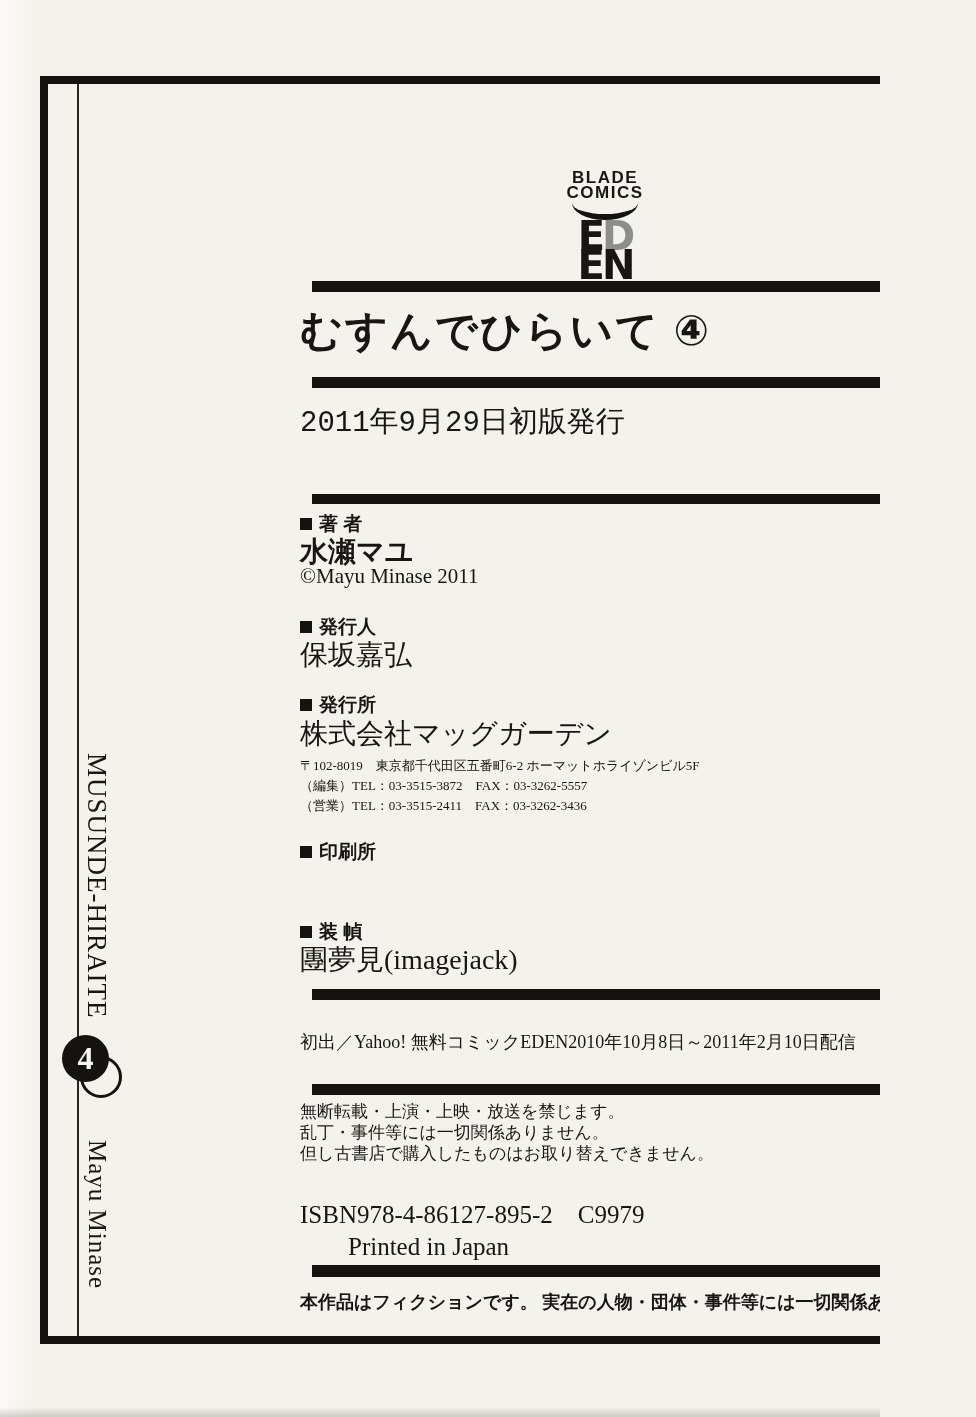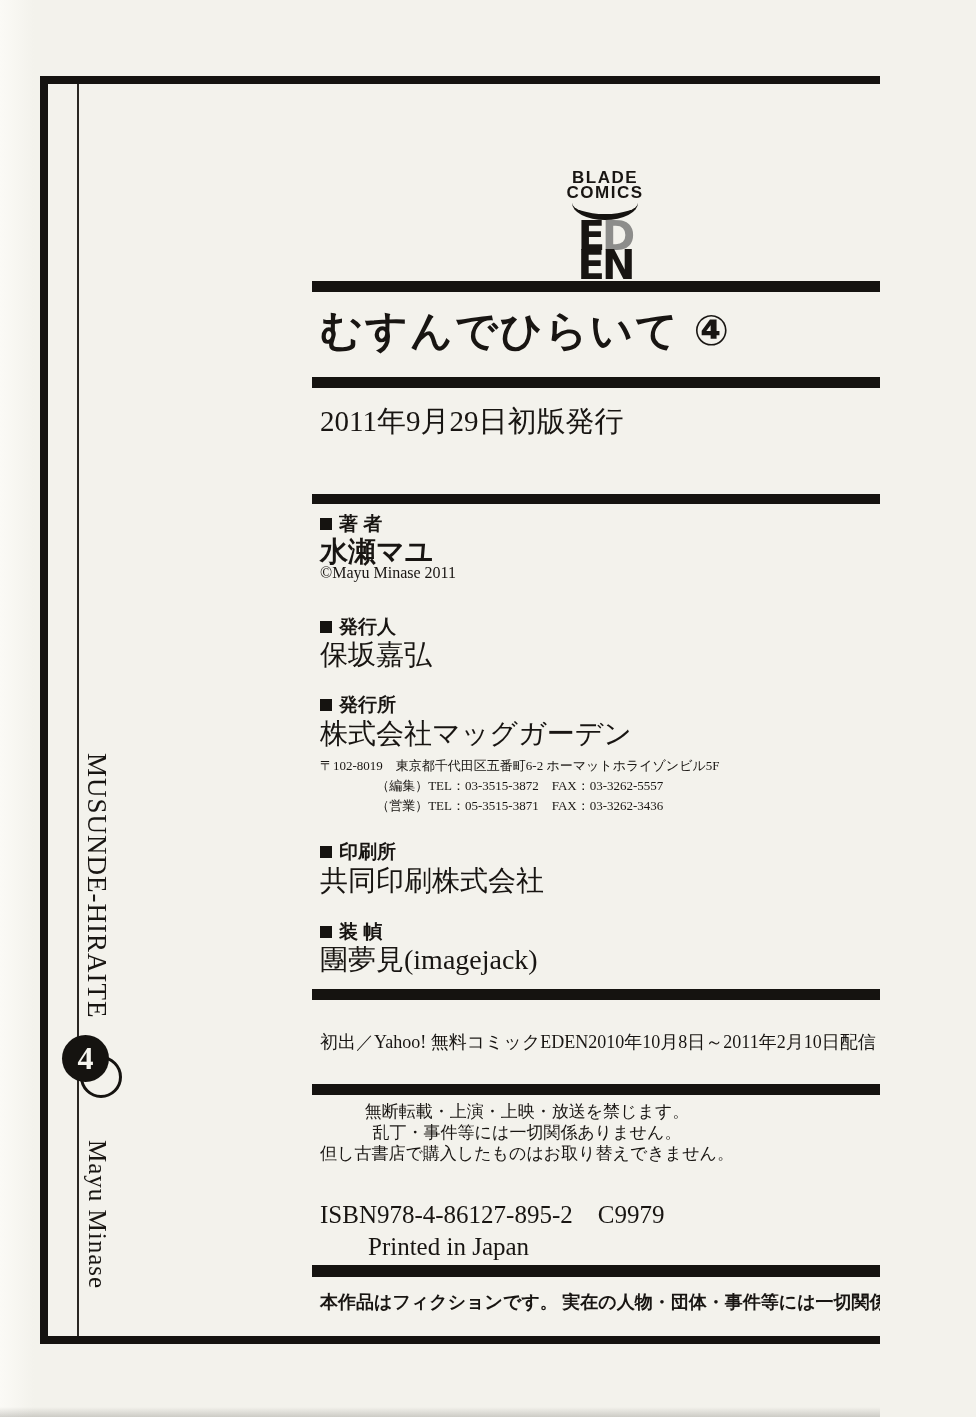--- a/index.html
+++ b/index.html
@@ -14,29 +14,29 @@
   .blade{font-family:"Liberation Sans","DejaVu Sans",sans-serif;font-weight:800;
          font-size:17px;line-height:15px;letter-spacing:1.5px;}
   .arc{width:66px;height:11px;margin:3px auto 2px auto;
        border-bottom:6px solid #151310;border-radius:50% / 0 0 100% 100%;}
   .eden{font-family:"DejaVu Sans","Liberation Sans",sans-serif;font-weight:900;
         font-size:40px;line-height:28px;letter-spacing:-3px;transform:scaleY(1.02);}
   .eden .dgray{color:#8d8d8b;}
   
   .rule{position:absolute;left:312px;width:572px;background:#151310;}
   
-  .t{position:absolute;left:320px;white-space:nowrap;text-align:center;}
+  .t{position:absolute;left:300px;white-space:nowrap;}
   .title{font-family:"Liberation Sans","DejaVu Sans",sans-serif;font-weight:900;
          font-size:42px;letter-spacing:2px;}
   .date{font-size:29px;}
   .lbl{font-family:"Liberation Sans","DejaVu Sans",sans-serif;font-weight:700;font-size:19px;}
   .sq{display:inline-block;width:12px;height:12px;background:#151310;margin-right:7px;}
   .val{font-size:28px;}
   .val-bold{font-family:"Liberation Sans","DejaVu Sans",sans-serif;font-weight:800;font-size:28px;}
-  .copy{font-size:16px;}
+  .copy{font-size:21px;}
   .addr{font-size:13px;line-height:20px;}
   .small{font-size:18px;}
   .legal{font-size:17px;line-height:21px;}
   .isbn{font-size:25px;}
   .fiction{font-size:18px;font-weight:600;}
   
   .vtext{position:absolute;transform-origin:left top;transform:rotate(90deg);
          white-space:nowrap;font-family:"Liberation Serif","DejaVu Serif",serif;}
   .musunde{font-size:27px;letter-spacing:1px;}
   .mayu{font-size:25px;letter-spacing:1px;}
@@ -69,39 +69,38 @@
   </div>
 
   <div class="rule" style="top:281px;height:11px;"></div>
   <div class="rule" style="top:377px;height:11px;"></div>
   <div class="rule" style="top:494px;height:10px;"></div>
   <div class="rule" style="top:989px;height:11px;"></div>
   <div class="rule" style="top:1084px;height:11px;"></div>
   <div class="rule" style="top:1265px;height:12px;"></div>
 
   <div class="t title" style="top:303px;">むすんでひらいて ④</div>
-  <div class="t date" style="top:402px;">2011年9月29日初版発行</div>
+  <div class="t date" style="top:402px;font-family:Liberation Mono, monospace;">2011年9月29日初版発行</div>
 
   <div class="t lbl" style="top:511px;"><span class="sq"></span><span>著 者</span></div>
   <div class="t val-bold" style="top:533px;">水瀬マユ</div>
   <div class="t copy" style="top:564px;">©Mayu Minase 2011</div>
 
   <div class="t lbl" style="top:614px;font-family:Liberation Serif, serif;"><span class="sq"></span><span>発行人</span></div>
   <div class="t val" style="top:636px;">保坂嘉弘</div>
 
   <div class="t lbl" style="top:692px;"><span class="sq"></span><span>発行所</span></div>
   <div class="t val" style="top:715px;">株式会社マッグガーデン</div>
   <div class="t addr" style="top:756px;">
     <div>〒102-8019　東京都千代田区五番町6-2 ホーマットホライゾンビル5F</div>
     <div>（編集）TEL：03-3515-3872　FAX：03-3262-5557</div>
-    <div>（営業）TEL：05-3515-3871　FAX：03-3262-3436</div>
+    <div>（営業）TEL：03-3515-2411　FAX：03-3262-3436</div>
   </div>
 
   <div class="t lbl" style="top:839px;"><span class="sq"></span><span>印刷所</span></div>
-  <div class="t val" style="top:862px;">共同印刷株式会社</div>
 
   <div class="t lbl" style="top:919px;"><span class="sq"></span><span>装 幀</span></div>
   <div class="t val" style="top:941px;">團夢見(imagejack)</div>
 
   <div class="t small" style="top:1030px;">初出／Yahoo! 無料コミックEDEN2010年10月8日～2011年2月10日配信</div>
 
   <div class="t legal" style="top:1101px;">
     <div>無断転載・上演・上映・放送を禁じます。</div>
     <div>乱丁・事件等には一切関係ありません。</div>
     <div>但し古書店で購入したものはお取り替えできません。</div>

